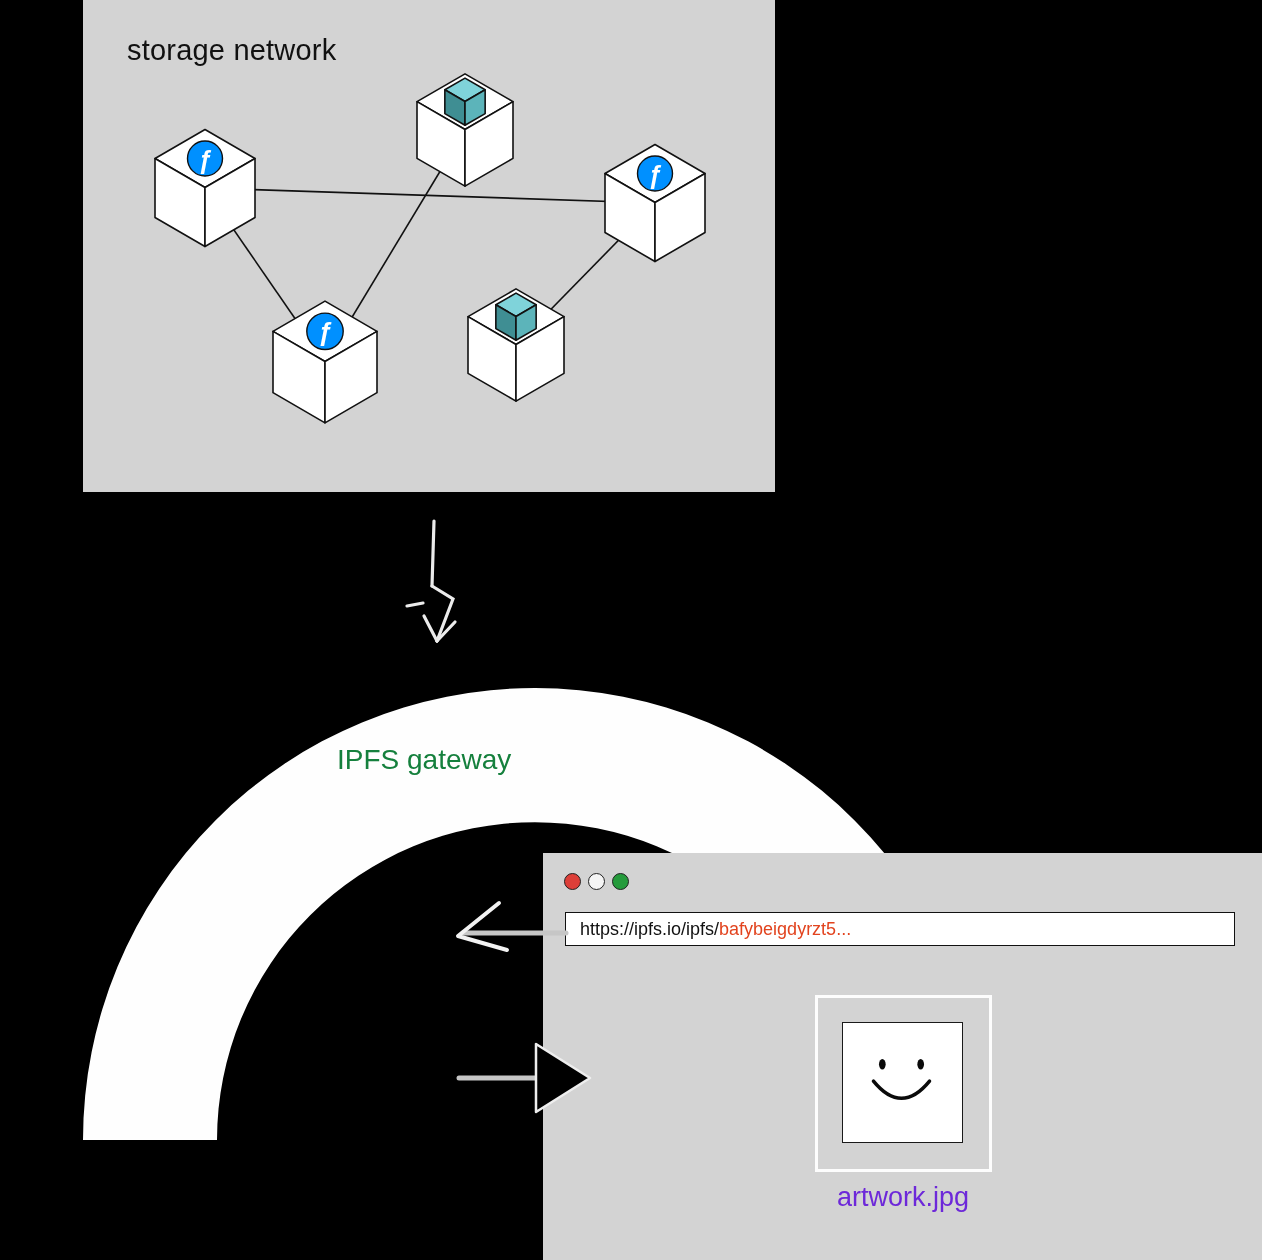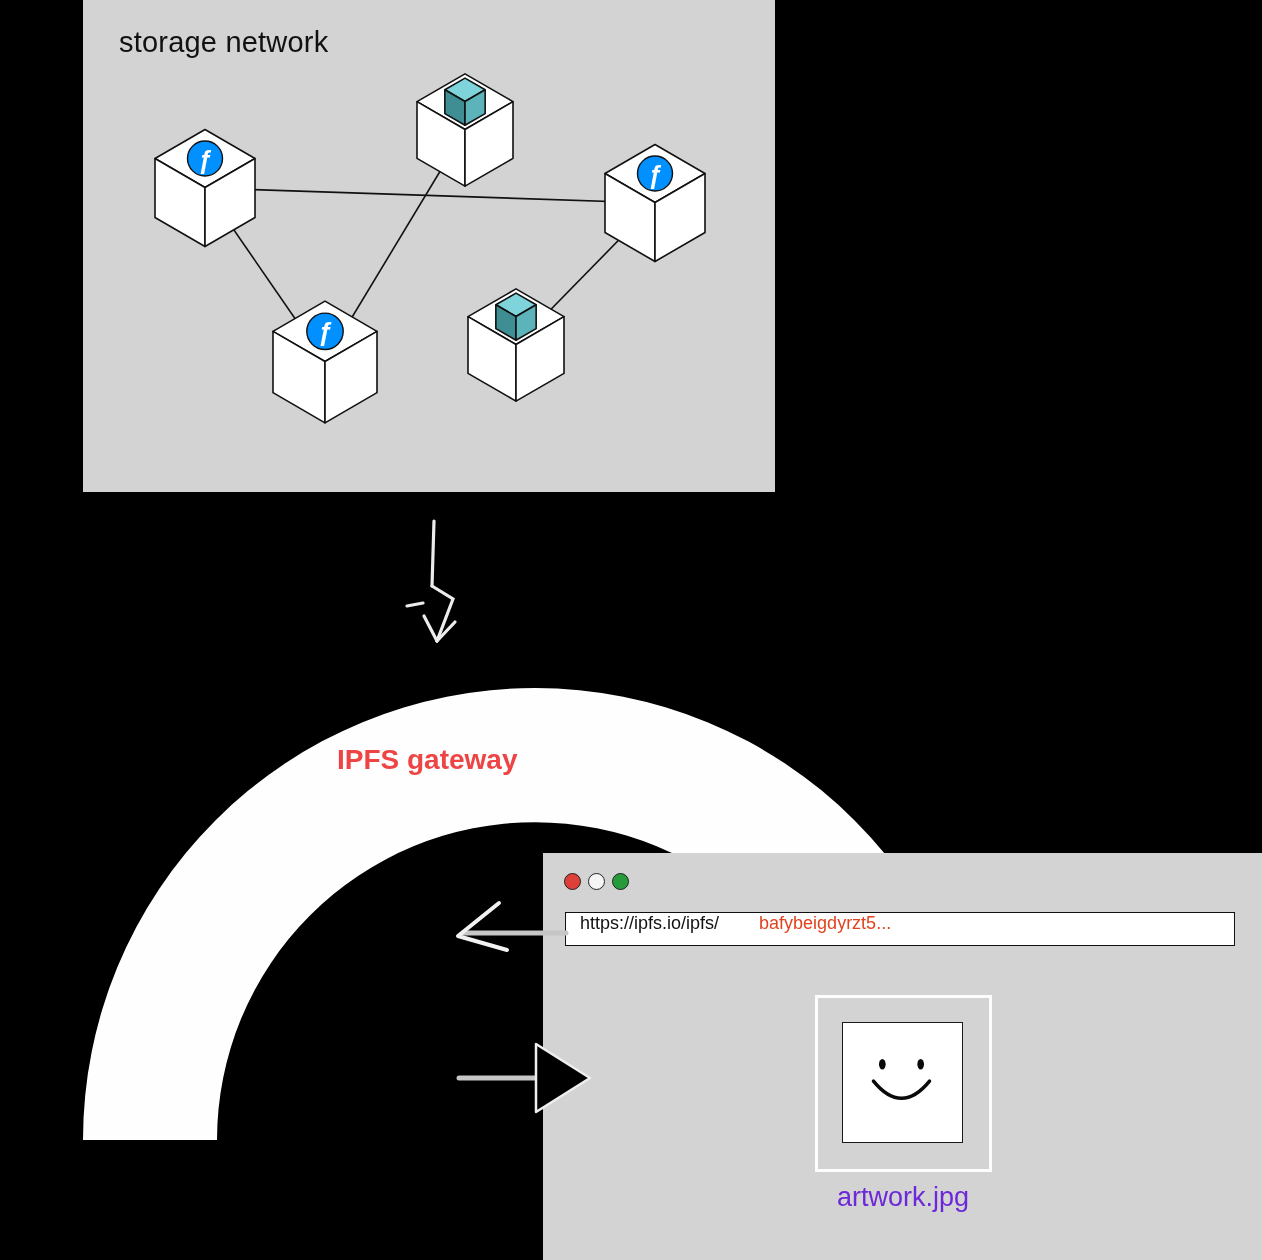--- a/index.html
+++ b/index.html
@@ -1,32 +1,32 @@
 <!DOCTYPE html>
 <html lang="en"><head>
 <meta charset="utf-8">
 <style>
   html,body{margin:0;padding:0;background:#000;}
   body{font-family:"Liberation Sans","DejaVu Sans",sans-serif;}
   .canvas{position:relative;width:1262px;height:1260px;background:#000;overflow:hidden;}
 
   
   .storage-box{position:absolute;left:83px;top:0;width:692px;height:492px;background:#d3d3d3;z-index:1;}
-  .storage-title{position:absolute;left:32px;top:22px;margin:4px;font-size:29px;font-weight:500;color:#111;letter-spacing:.2px;}
+  .storage-title{position:absolute;left:32px;top:22px;margin:12px;font-size:29px;font-weight:500;color:#111;letter-spacing:.2px;}
   #network-svg{position:absolute;left:0;top:0;width:692px;height:492px;}
 
   
   #arc-svg{position:absolute;left:0;top:0;width:1262px;height:1260px;z-index:1;}
-  .gateway-label{position:absolute;left:337px;top:744px;font-size:28px;font-weight:700;color:#ef4444;z-index:2;}
+  .gateway-label{position:absolute;left:337px;top:744px;font-size:28px;font-weight:400;color:#15803d;z-index:2;}
 
   
   .browser{position:absolute;left:543px;top:853px;width:719px;height:407px;background:#d3d3d3;z-index:3;}
   .traffic{position:absolute;left:21px;top:20px;display:flex;gap:7px;}
   .dot{width:17px;height:17px;border-radius:50%;border:1.5px solid #222;box-sizing:border-box;}
-  .urlbar{position:absolute;left:22px;top:59px;width:670px;height:34px;background:#fff;border:1.6px solid #111;box-sizing:border-box;display:flex;align-items:flex-start;padding-left:14px;font-size:18px;color:#111;white-space:nowrap;overflow:hidden;gap:40px;}
+  .urlbar{position:absolute;left:22px;top:59px;width:670px;height:34px;background:#fff;border:1.6px solid #111;box-sizing:border-box;display:flex;align-items:center;padding-left:14px;font-size:18px;color:#111;white-space:nowrap;overflow:hidden;}
   .urlbar .cid{color:#e2431e;}
   .artwork{position:absolute;left:272px;top:142px;width:177px;height:177px;border:3px solid #fdfdfd;box-sizing:border-box;}
   .artwork-inner{position:absolute;left:24px;top:24px;width:121px;height:121px;background:#fff;border:1.6px solid #1a1a1a;box-sizing:border-box;}
   .caption{position:absolute;left:240px;top:329px;width:240px;text-align:center;font-size:27px;color:#6d28d9;}
 
   
   #fx-svg{position:absolute;left:0;top:0;width:1262px;height:1260px;z-index:4;pointer-events:none;}
 </style>
 </head>
 <body>

